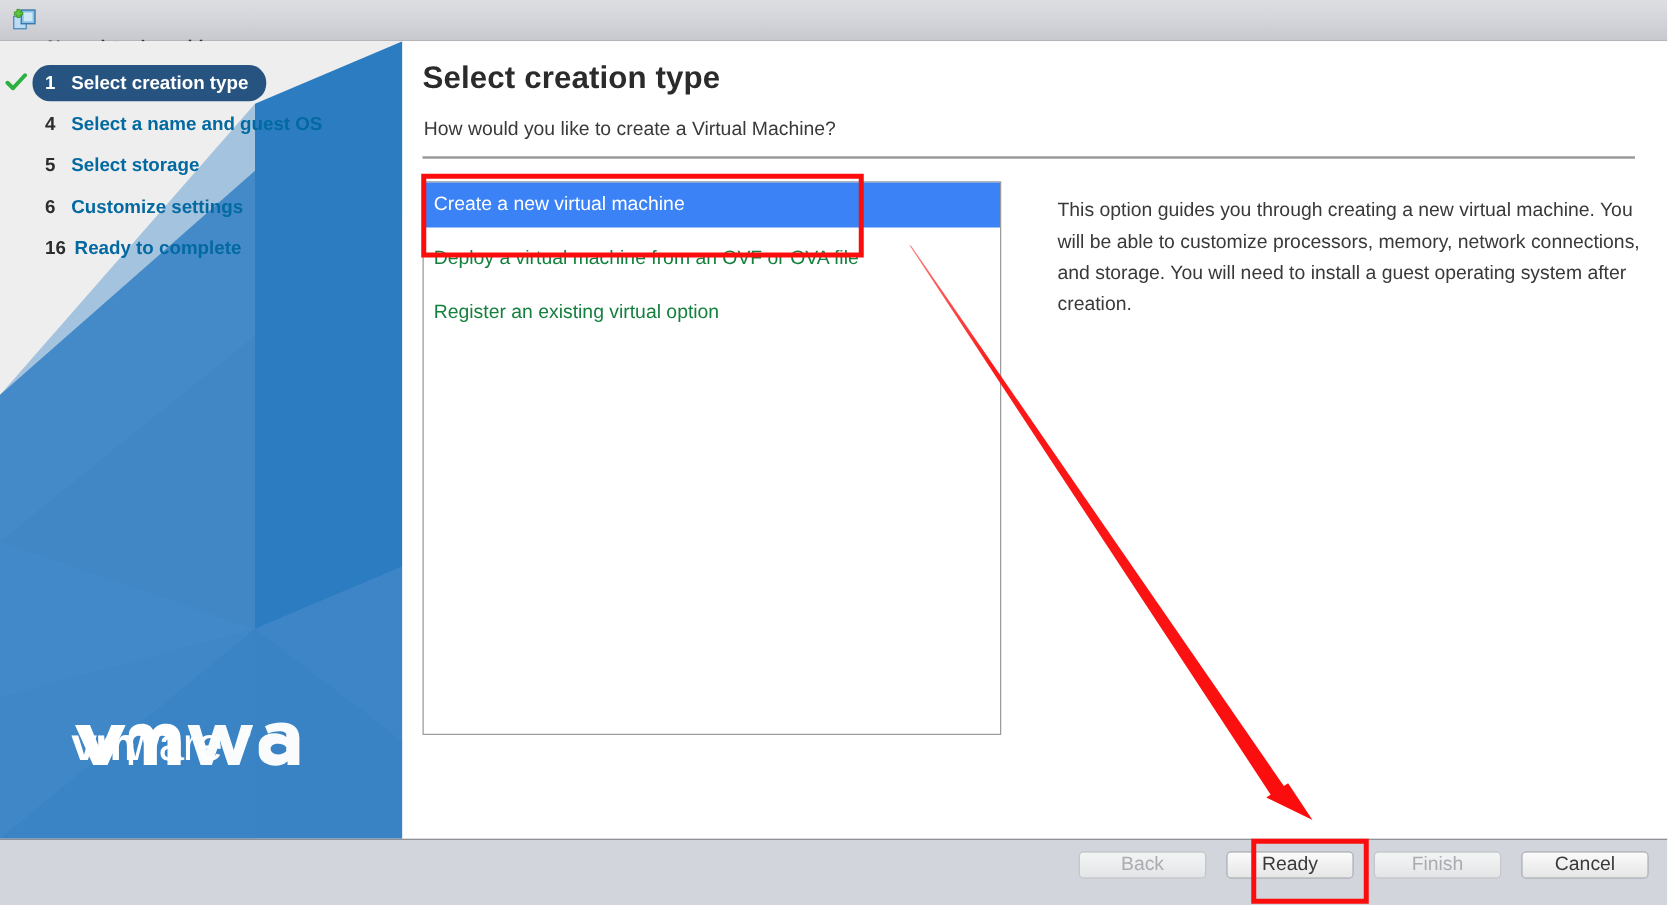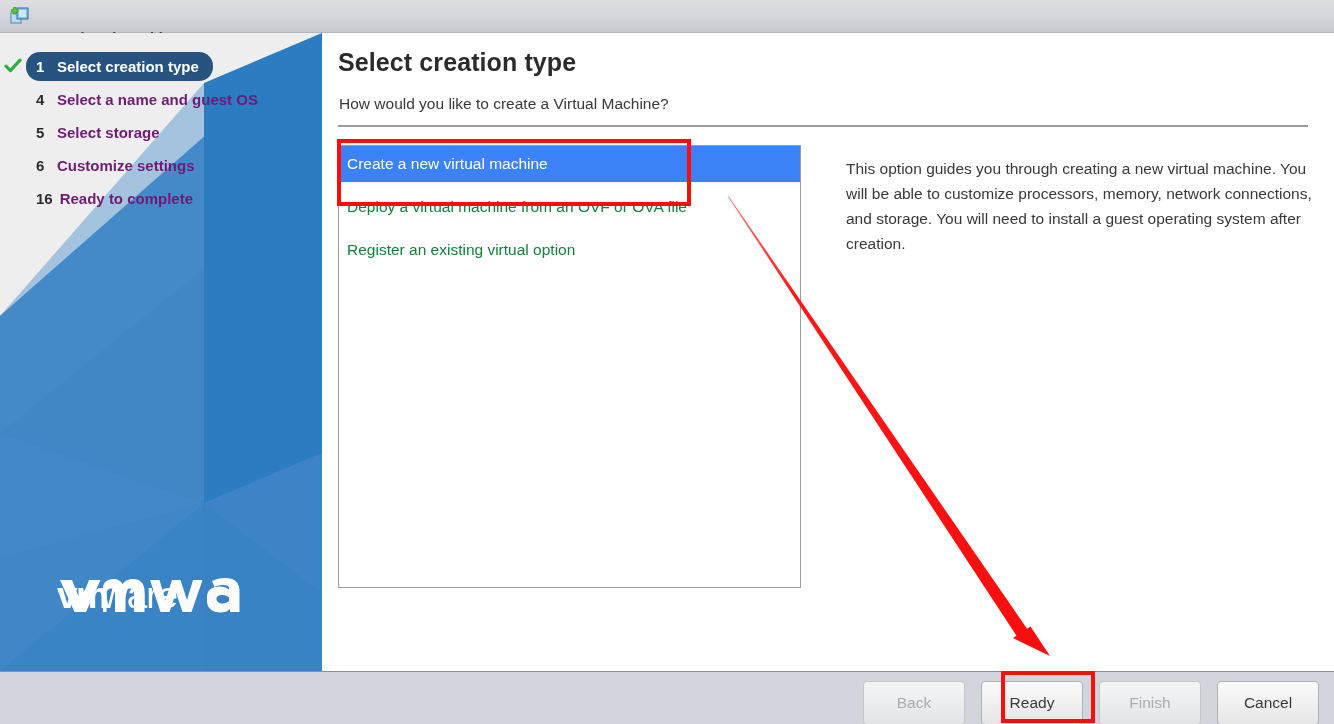--- a/index.html
+++ b/index.html
@@ -93,21 +93,21 @@
   .step-num {
     font-size: 15px;
     font-weight: bold;
     color: #2d2d2d;
     min-width: 14px;
     text-align: left;
   }
   .step-label {
     font-size: 15px;
     font-weight: bold;
-    color: #701a75;
+    color: #0369a1;
     margin-left: 7px;
     white-space: nowrap;
   }
   .step.active .step-num,
   .step.active .step-label { color: #ffffff; }
 
   .step-check {
     position: absolute;
     left: 4px;
     top: 6px;
@@ -209,21 +209,21 @@
   }
   .footer-buttons {
     position: absolute;
     right: 15px;
     top: 9px;
     display: flex;
     gap: 16px;
   }
   .btn {
     width: 102px;
-    height: 44px;
+    height: 22px;
     border-radius: 4px;
     border: 1px solid #aeb1b6;
     background: linear-gradient(to bottom, #fbfbfb 0%, #f0f0f0 50%, #e6e6e6 100%);
     font-family: "Liberation Sans", sans-serif;
     font-size: 15.5px;
     color: #3a3a3a;
     display: flex;
     align-items: center;
     justify-content: center;
     box-sizing: border-box;

